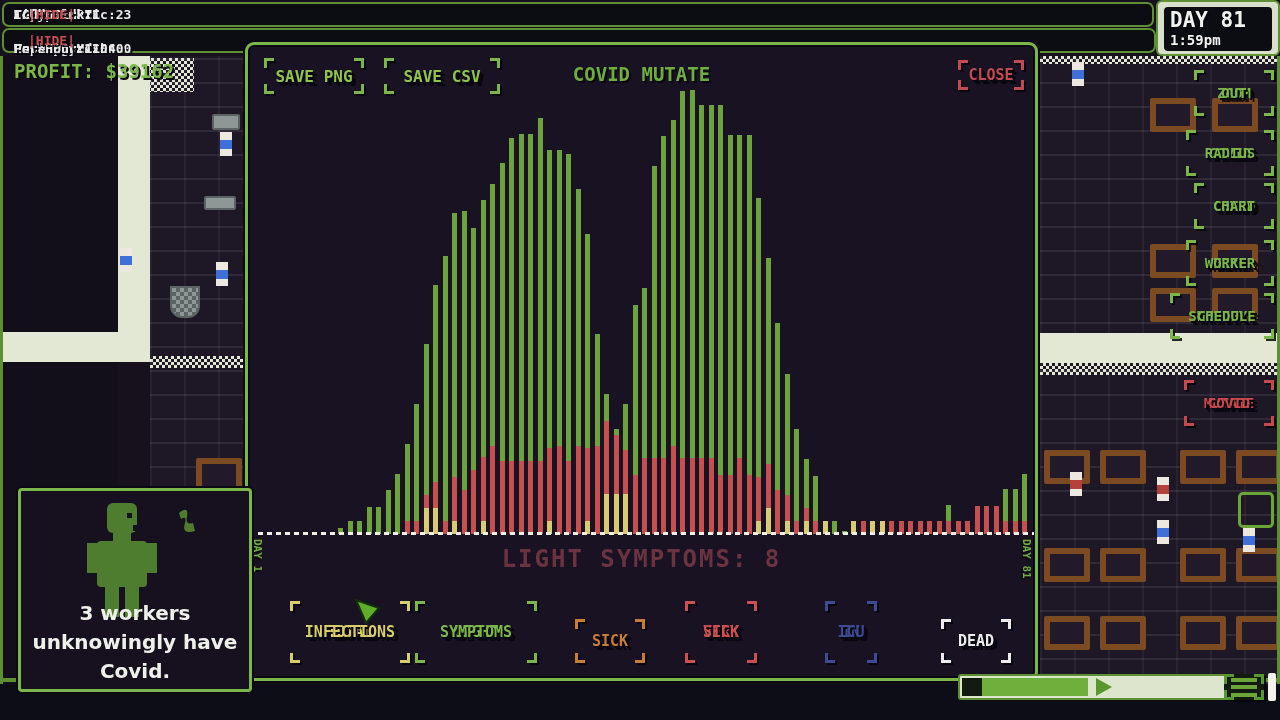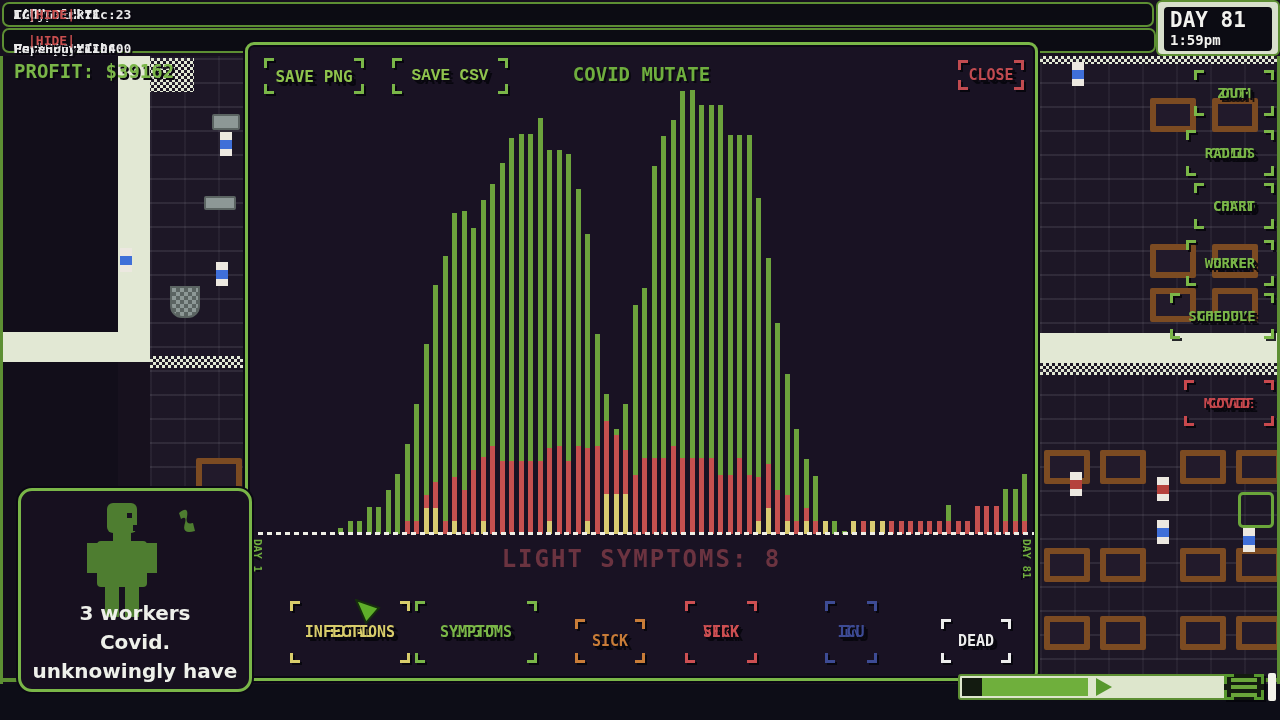--- a/index.html
+++ b/index.html
@@ -43,36 +43,36 @@
     filter:drop-shadow(2px 2px 0 rgba(5,5,10,.85));
     display:flex;flex-direction:column;align-items:center;justify-content:center;
     font-weight:bold;text-align:center;cursor:pointer;}
   .brk div{position:static;}
   .sidebtn{font-size:14px;line-height:17px;padding:6px 4px;}
   
   #modal{left:245px;top:42px;width:793px;height:639px;background:#191223;
          border:3px solid #7ab648;border-radius:9px;
          box-shadow:0 0 0 2px #0b0913, inset 0 0 0 2px #0b0913;}
   #save-png{left:16px;top:13px;width:100px;height:36px;color:#8fc34d;font-size:16px;}
-  #save-csv{left:144px;top:13px;width:116px;height:36px;color:#8fc34d;font-size:16px;font-family:Liberation Mono, monospace;}
+  #save-csv{left:136px;top:13px;width:116px;height:36px;color:#8fc34d;font-size:16px;}
   #modal-title{left:0;top:18px;width:100%;text-align:center;color:#6fae3e;font-size:19px;font-weight:bold;}
   #close-btn{left:710px;top:15px;width:66px;height:30px;--c:#c14b50;color:#c14b50;font-size:15px;}
   #plot{left:13px;top:44px;width:770px;height:445px;}
   .bseg{position:absolute;width:5px;}
   #baseline{left:10px;top:487px;width:776px;height:3px;
     background:repeating-linear-gradient(90deg,#efefe6 0 5px,transparent 5px 9px);}
   .daylab{color:#6fae3e;font-size:11px;font-weight:bold;writing-mode:vertical-rl;text-orientation:sideways;}
   #day-start{left:3px;top:494px;}
   #day-end{left:772px;top:494px;}
   #readout{left:0;top:500px;width:100%;text-align:center;color:#6b3340;font-size:24px;font-weight:bold;letter-spacing:2px;}
   .legbtn{font-size:15px;line-height:19px;}
   #cursor{left:107px;top:554px;width:26px;height:26px;}
   
   #bubble{left:18px;top:488px;width:234px;height:204px;background:#17101f;
-          border:3px solid #7ab648;border-radius:14px;box-shadow:0 0 0 2px #0b0913;}
+          border:3px solid #7ab648;border-radius:4px;box-shadow:0 0 0 2px #0b0913;}
   #bubble svg{left:46px;top:8px;}
   #speech{left:0;top:108px;width:100%;text-align:center;color:#eef0ea;
           font-family:"DejaVu Sans",sans-serif;font-size:20px;line-height:29px;font-weight:bold;}
   #speech div{position:static;}
   
   #bottom-strip{left:0;top:684px;width:1280px;height:36px;background:#0d0d17;}
   #green-floor{left:0;top:678px;width:1280px;height:4px;background:#5d8f33;}
   #speed-track{left:958px;top:674px;width:306px;height:26px;background:#dde6cc;border:2px solid #5d8f33;border-radius:3px;}
   #speed-dark{left:2px;top:2px;width:20px;height:18px;background:#131b10;}
   #speed-fill{left:22px;top:2px;width:106px;height:18px;background:#6faf3c;}
@@ -382,22 +382,22 @@
         <rect x="78" y="44" width="12" height="30"></rect>
         <rect x="38" y="88" width="14" height="30"></rect>
         <rect x="58" y="88" width="14" height="30"></rect>
         <path d="M112 14 q10 -8 8 4 q-2 8 6 6 l2 8 q-14 4 -10 -8 q2 -8 -4 -4 z"></path>
       </g>
       <rect x="60" y="14" width="5" height="5" fill="#17101f"></rect>
       <rect x="66" y="26" width="6" height="6" fill="#17101f"></rect>
     </svg>
     <div id="speech">
         <div>3 workers</div>
+        <div>unknowingly have</div>
         <div>Covid.</div>
-        <div>unknowingly have</div>
       </div>
   </div>
 
   <div id="speed-track">
     <div id="speed-dark"></div>
     <div id="speed-fill"></div>
     <div id="speed-arrow"></div>
   </div>
   <div id="burger" class="brk">
       <i></i>

